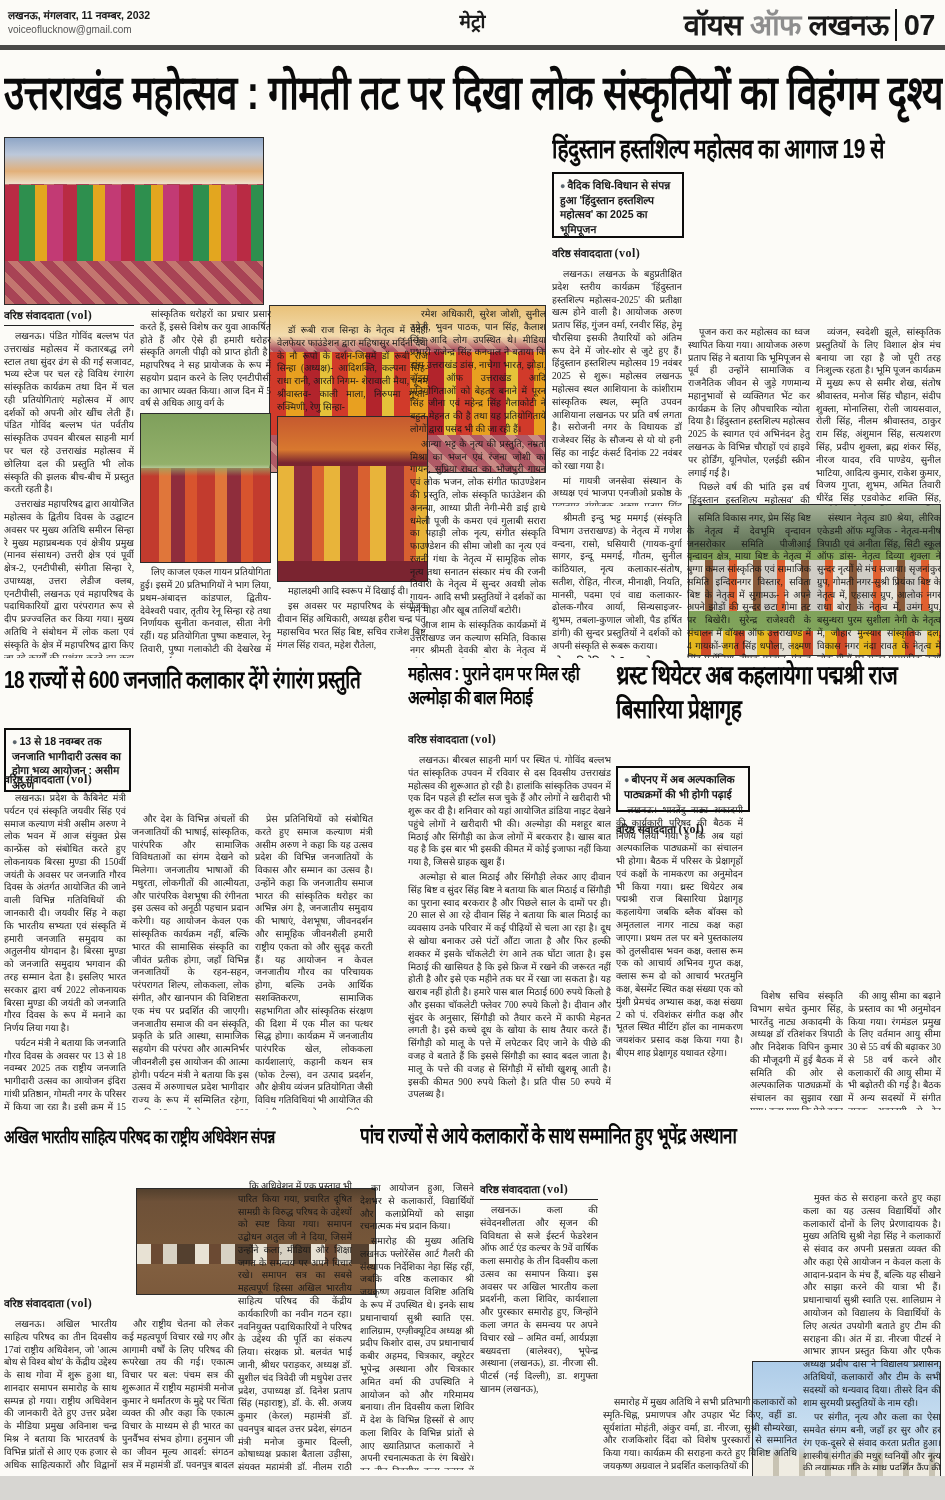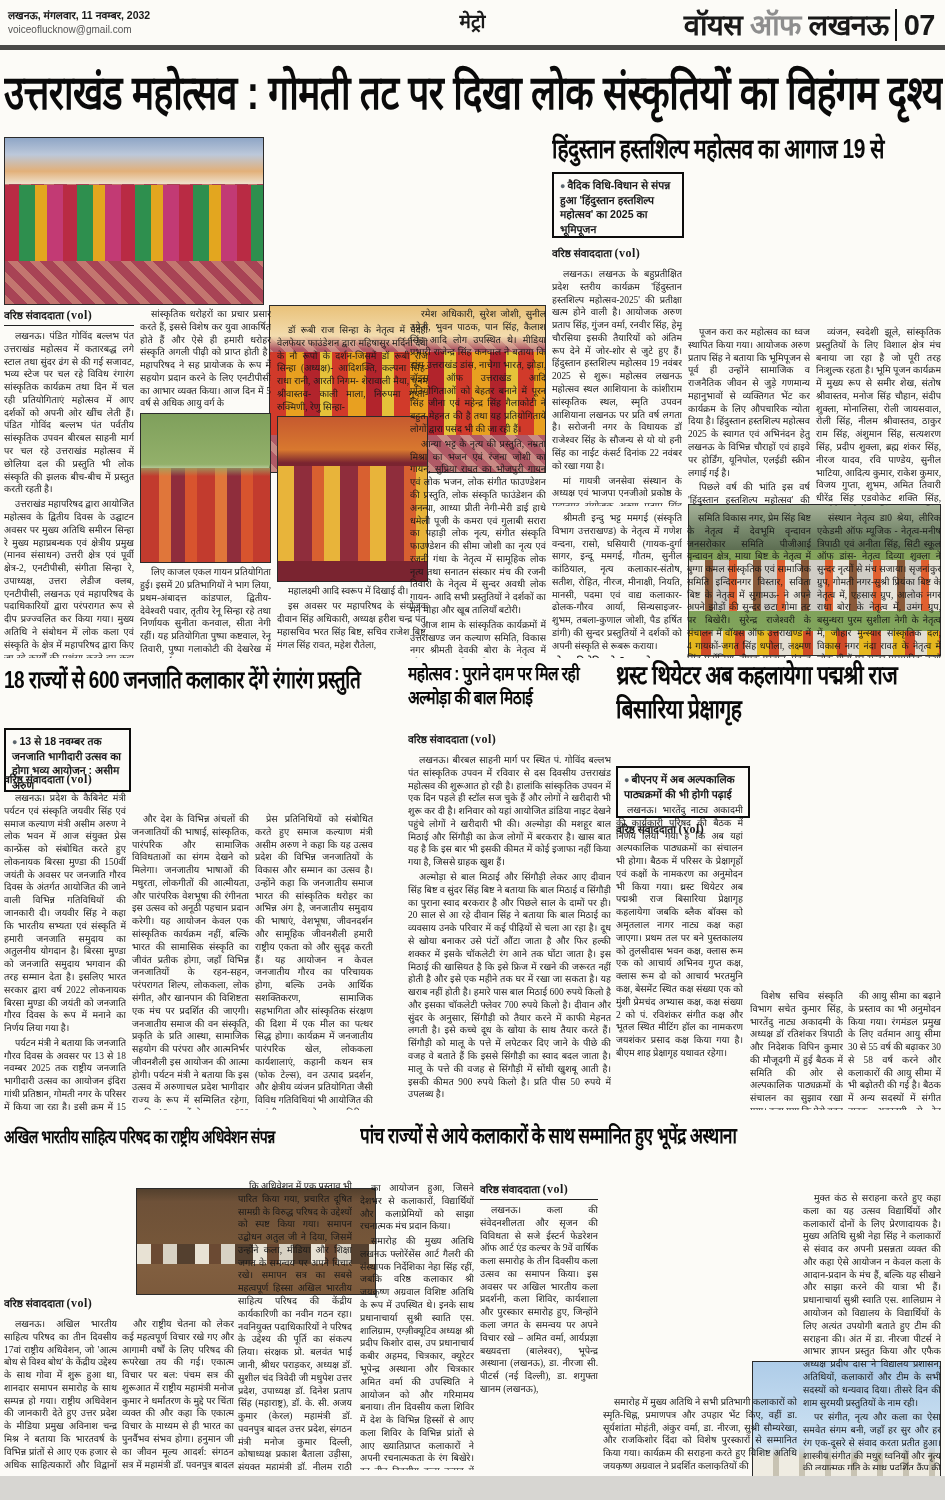--- a/index.html
+++ b/index.html
@@ -175,21 +175,21 @@
     <div class="byline"><span>वरिष्ठ संवाददाता</span> <span class="vol">(vol)</span></div>
   </div>
   <div class="abs body-text" style="left:408px;top:754px;width:203px;height:356px;">
     <p>लखनऊ। बीरबल साहनी मार्ग पर स्थित पं. गोविंद बल्लभ पंत सांस्कृतिक उपवन में रविवार से दस दिवसीय उत्तराखंड महोत्सव की शुरूआत हो रही है। हालांकि सांस्कृतिक उपवन में एक दिन पहले ही स्टॉल सज चुके हैं और लोगों ने खरीदारी भी शुरू कर दी है। शनिवार को यहां आयोजित डांडिया नाइट देखने पहुंचे लोगों ने खरीदारी भी की। अल्मोड़ा की मशहूर बाल मिठाई और सिंगौड़ी का क्रेज लोगों में बरकरार है। खास बात यह है कि इस बार भी इसकी कीमत में कोई इजाफा नहीं किया गया है, जिससे ग्राहक खुश हैं।</p>
     <p>अल्मोड़ा से बाल मिठाई और सिंगौड़ी लेकर आए दीवान सिंह बिष्ट व सुंदर सिंह बिष्ट ने बताया कि बाल मिठाई व सिंगौड़ी का पुराना स्वाद बरकरार है और पिछले साल के दामों पर ही। 20 साल से आ रहे दीवान सिंह ने बताया कि बाल मिठाई का व्यवसाय उनके परिवार में कई पीढ़ियों से चला आ रहा है। दूध से खोया बनाकर उसे पंटों औंटा जाता है और फिर हल्की शक्कर में इसके चॉकलेटी रंग आने तक घोंटा जाता है। इस मिठाई की खासियत है कि इसे फ्रिज में रखने की जरूरत नहीं होती है और इसे एक महीने तक घर में रखा जा सकता है। यह खराब नहीं होती है। हमारे पास बाल मिठाई 600 रुपये किलो है और इसका चॉकलेटी फ्लेवर 700 रुपये किलो है। दीवान और सुंदर के अनुसार, सिंगौड़ी को तैयार करने में काफी मेहनत लगती है। इसे कच्चे दूध के खोया के साथ तैयार करते हैं। सिंगौड़ी को मालू के पत्ते में लपेटकर दिए जाने के पीछे की वजह वे बताते हैं कि इससे सिंगौड़ी का स्वाद बदल जाता है। मालू के पत्ते की वजह से सिंगौड़ी में सोंधी खुशबू आती है। इसकी कीमत 900 रुपये किलो है। प्रति पीस 50 रुपये में उपलब्ध है।</p>
   </div>
 
   <div class="abs hl" style="left:616px;top:658px;width:326px;height:102px;font-size:21px;line-height:1.3;">
     <span style="display:inline-block;transform:scaleY(1.25);transform-origin:0 0;">थ्रस्ट थियेटर अब कहलायेगा पद्मश्री राज बिसारिया प्रेक्षागृह</span>
   </div>
-  <div class="abs bullet-box" style="left:616px;top:766px;width:134px;height:52px;">
+  <div class="abs bullet-box" style="left:616px;top:766px;width:134px;height:46px;">
     <span class="dot">●</span><span>बीएनए में अब अल्पकालिक पाठ्यक्रमों की भी होगी पढ़ाई</span>
   </div>
   <div class="abs ph ph5" style="left:752px;top:766px;width:189px;height:219px;"></div>
   <div class="abs body-text" style="left:616px;top:822px;width:128px;height:16px;">
     <div class="byline"><span>वरिष्ठ संवाददाता</span> <span class="vol">(vol)</span></div>
   </div>
   <div class="abs body-text" style="left:616px;top:804px;width:127px;height:266px;">
     <p>लखनऊ। भारतेंदु नाट्य अकादमी की कार्यकारी परिषद की बैठक में निर्णय लिया गया है कि अब यहां अल्पकालिक पाठ्यक्रमों का संचालन भी होगा। बैठक में परिसर के प्रेक्षागृहों एवं कक्षों के नामकरण का अनुमोदन भी किया गया। थ्रस्ट थियेटर अब पद्मश्री राज बिसारिया प्रेक्षागृह कहलायेगा जबकि ब्लैक बॉक्स को अमृतलाल नागर नाट्य कक्ष कहा जाएगा। प्रथम तल पर बने पुस्तकालय को तुलसीदास भवन कक्ष, क्लास रूम एक को आचार्य अभिनव गुप्त कक्ष, क्लास रूम दो को आचार्य भरतमुनि कक्ष, बेसमेंट स्थित कक्ष संख्या एक को मुंशी प्रेमचंद अभ्यास कक्ष, कक्ष संख्या 2 को पं. रविशंकर संगीत कक्ष और भूतल स्थित मीटिंग हॉल का नामकरण जयशंकर प्रसाद कक्ष किया गया है। बीएम शाह प्रेक्षागृह यथावत रहेगा।</p>
   </div>
   <div class="abs body-text" style="left:750px;top:990px;width:93px;height:120px;">

